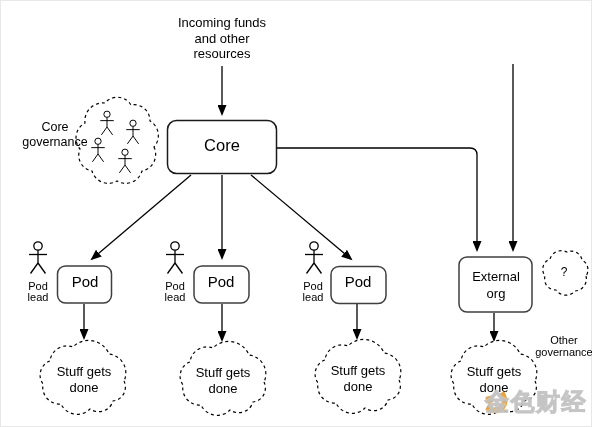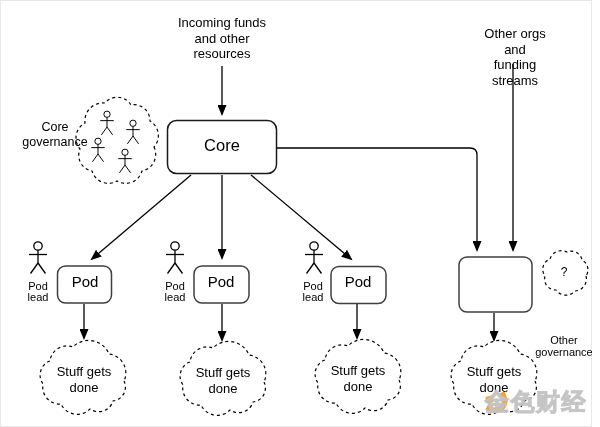--- a/index.html
+++ b/index.html
@@ -95,37 +95,37 @@
     <use href="#person" transform="translate(98,151) scale(0.75)"></use>
     <use href="#person" transform="translate(125,162) scale(0.75)"></use>
     <use href="#person" transform="translate(38,259)"></use>
     <use href="#person" transform="translate(175,259)"></use>
     <use href="#person" transform="translate(314,259)"></use>
   </svg>
 
   <div class="label lbl-top">Incoming funds
 and other
 resources</div>
-  <div class="label lbl-otherorgs">Other orgs and
-funding streams</div>
   <div class="label lbl-coregov">Core
 governance</div>
   <div class="label lbl-core">Core</div>
 
   <div class="label lbl-pod lbl-pod1">Pod</div>
   <div class="label lbl-pod lbl-pod2">Pod</div>
   <div class="label lbl-pod lbl-pod3">Pod</div>
 
   <div class="label lbl-lead lbl-lead1">Pod
 lead</div>
   <div class="label lbl-lead lbl-lead2">Pod
 lead</div>
   <div class="label lbl-lead lbl-lead3">Pod
 lead</div>
 
+  <div class="label lbl-ext">External
+org</div>
   <div class="label lbl-q">?</div>
   <div class="label lbl-othergov">Other
 governance</div>
 
   <div class="label lbl-out1">Stuff gets
 done</div>
   <div class="label lbl-out2">Stuff gets
 done</div>
   <div class="label lbl-out3">Stuff gets
 done</div>

